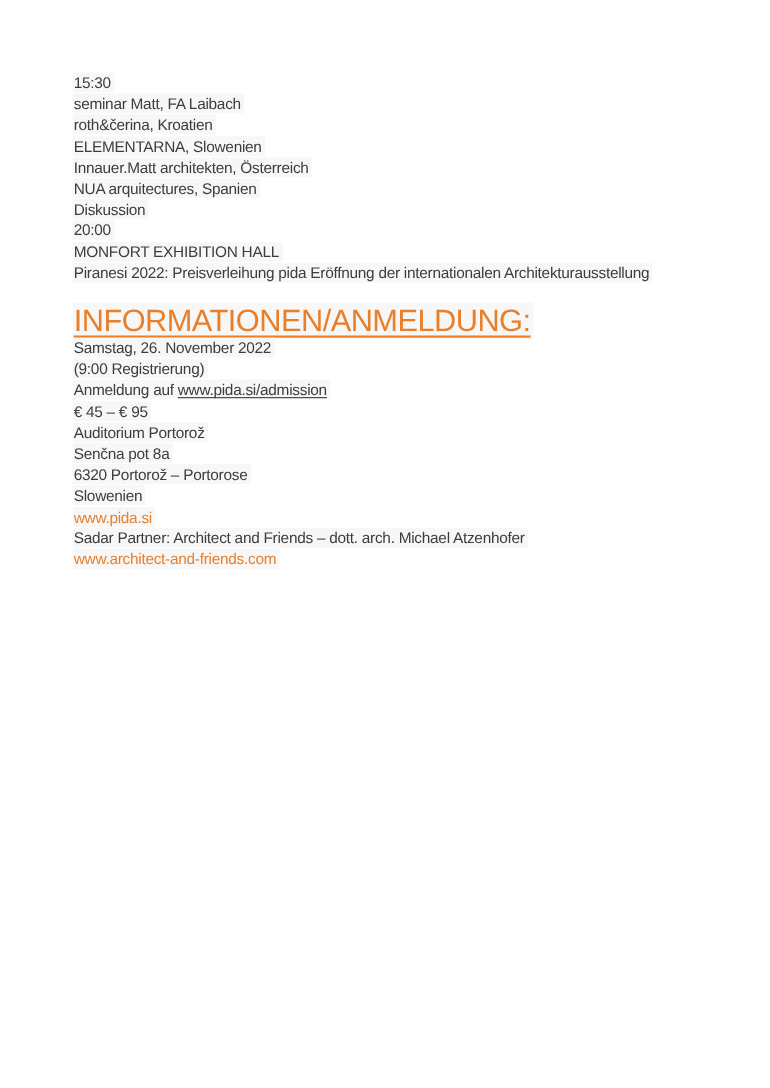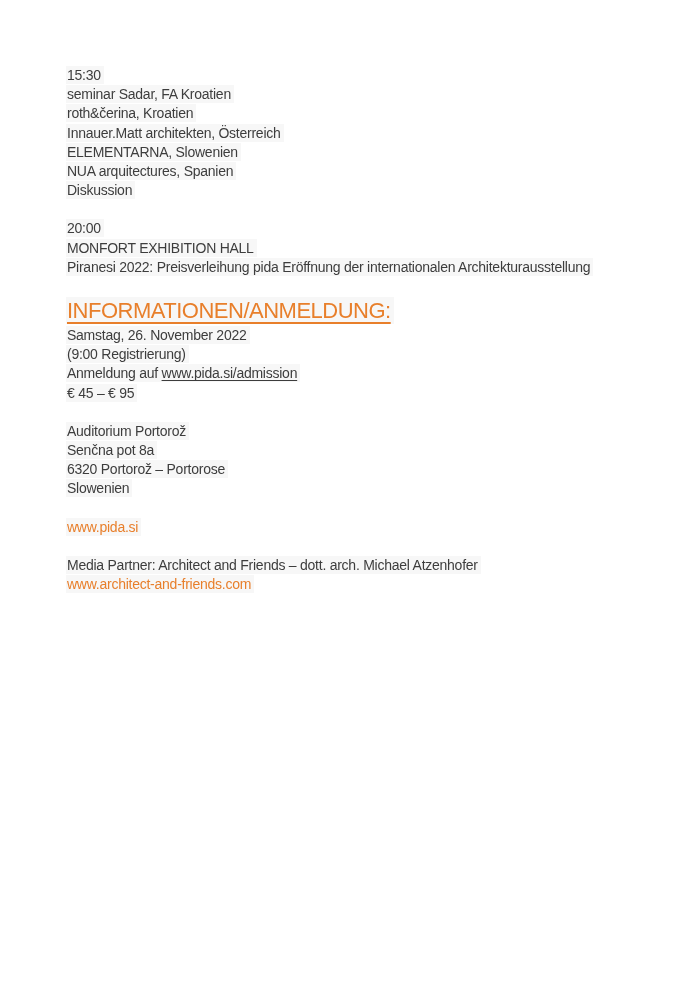--- a/index.html
+++ b/index.html
@@ -16,29 +16,29 @@
     height: 989px;
     background: var(--background);
     color: var(--text);
     font-family: "Liberation Sans", sans-serif;
     font-size: 14px;
     line-height: 19.2px;
     letter-spacing: -0.25px;
     padding: 66px 10px 12px 66px;
     overflow: hidden;
   }
-  .blk + .blk { margin-top: 19px; }
+  .blk + .blk { }
   .ln { white-space: nowrap; }
   .hl {
     background: var(--highlight);
     padding: 1px 3px 1px 1px;
   }
   .heading {
     margin-top: 19px;
-    font-size: 22px;
+    font-size: 28px;
     line-height: 30px;
     letter-spacing: -0.5px;
     font-weight: 500;
     color: var(--accent);
     white-space: nowrap;
   }
   .heading .hl-title {
     background: var(--highlight);
     text-decoration: underline;
     text-decoration-color: var(--accent);
@@ -58,24 +58,24 @@
     cursor: pointer;
   }
 </style>
 </head>
 <body>
 
 <div class="page">
 
   <div class="blk">
     <div class="ln"><span class="hl">15:30</span></div>
-    <div class="ln"><span class="hl">seminar Sadar, FA Kroatien</span></div>
+    <div class="ln"><span class="hl">seminar Matt, FA Laibach</span></div>
     <div class="ln"><span class="hl">roth&amp;čerina, Kroatien</span></div>
+    <div class="ln"><span class="hl">ELEMENTARNA, Slowenien</span></div>
     <div class="ln"><span class="hl">Innauer.Matt architekten, Österreich</span></div>
-    <div class="ln"><span class="hl">ELEMENTARNA, Slowenien</span></div>
     <div class="ln"><span class="hl">NUA arquitectures, Spanien</span></div>
     <div class="ln"><span class="hl">Diskussion</span></div>
   </div>
 
   <div class="blk">
     <div class="ln"><span class="hl">20:00</span></div>
     <div class="ln"><span class="hl">MONFORT EXHIBITION HALL</span></div>
     <div class="ln"><span class="hl">Piranesi 2022: Preisverleihung pida Eröffnung der internationalen Architekturausstellung</span></div>
   </div>
 
@@ -93,17 +93,17 @@
     <div class="ln"><span class="hl">Senčna pot 8a</span></div>
     <div class="ln"><span class="hl">6320 Portorož – Portorose</span></div>
     <div class="ln"><span class="hl">Slowenien</span></div>
   </div>
 
   <div class="blk">
     <div class="ln"><span class="hl"><a class="accent-link">www.pida.si</a></span></div>
   </div>
 
   <div class="blk">
-    <div class="ln"><span class="hl">Media Partner: Architect and Friends – dott. arch. Michael Atzenhofer</span></div>
+    <div class="ln"><span class="hl">Sadar Partner: Architect and Friends – dott. arch. Michael Atzenhofer</span></div>
     <div class="ln"><span class="hl"><a class="accent-link">www.architect-and-friends.com</a></span></div>
   </div>
 
 </div>
 
 </body></html>

